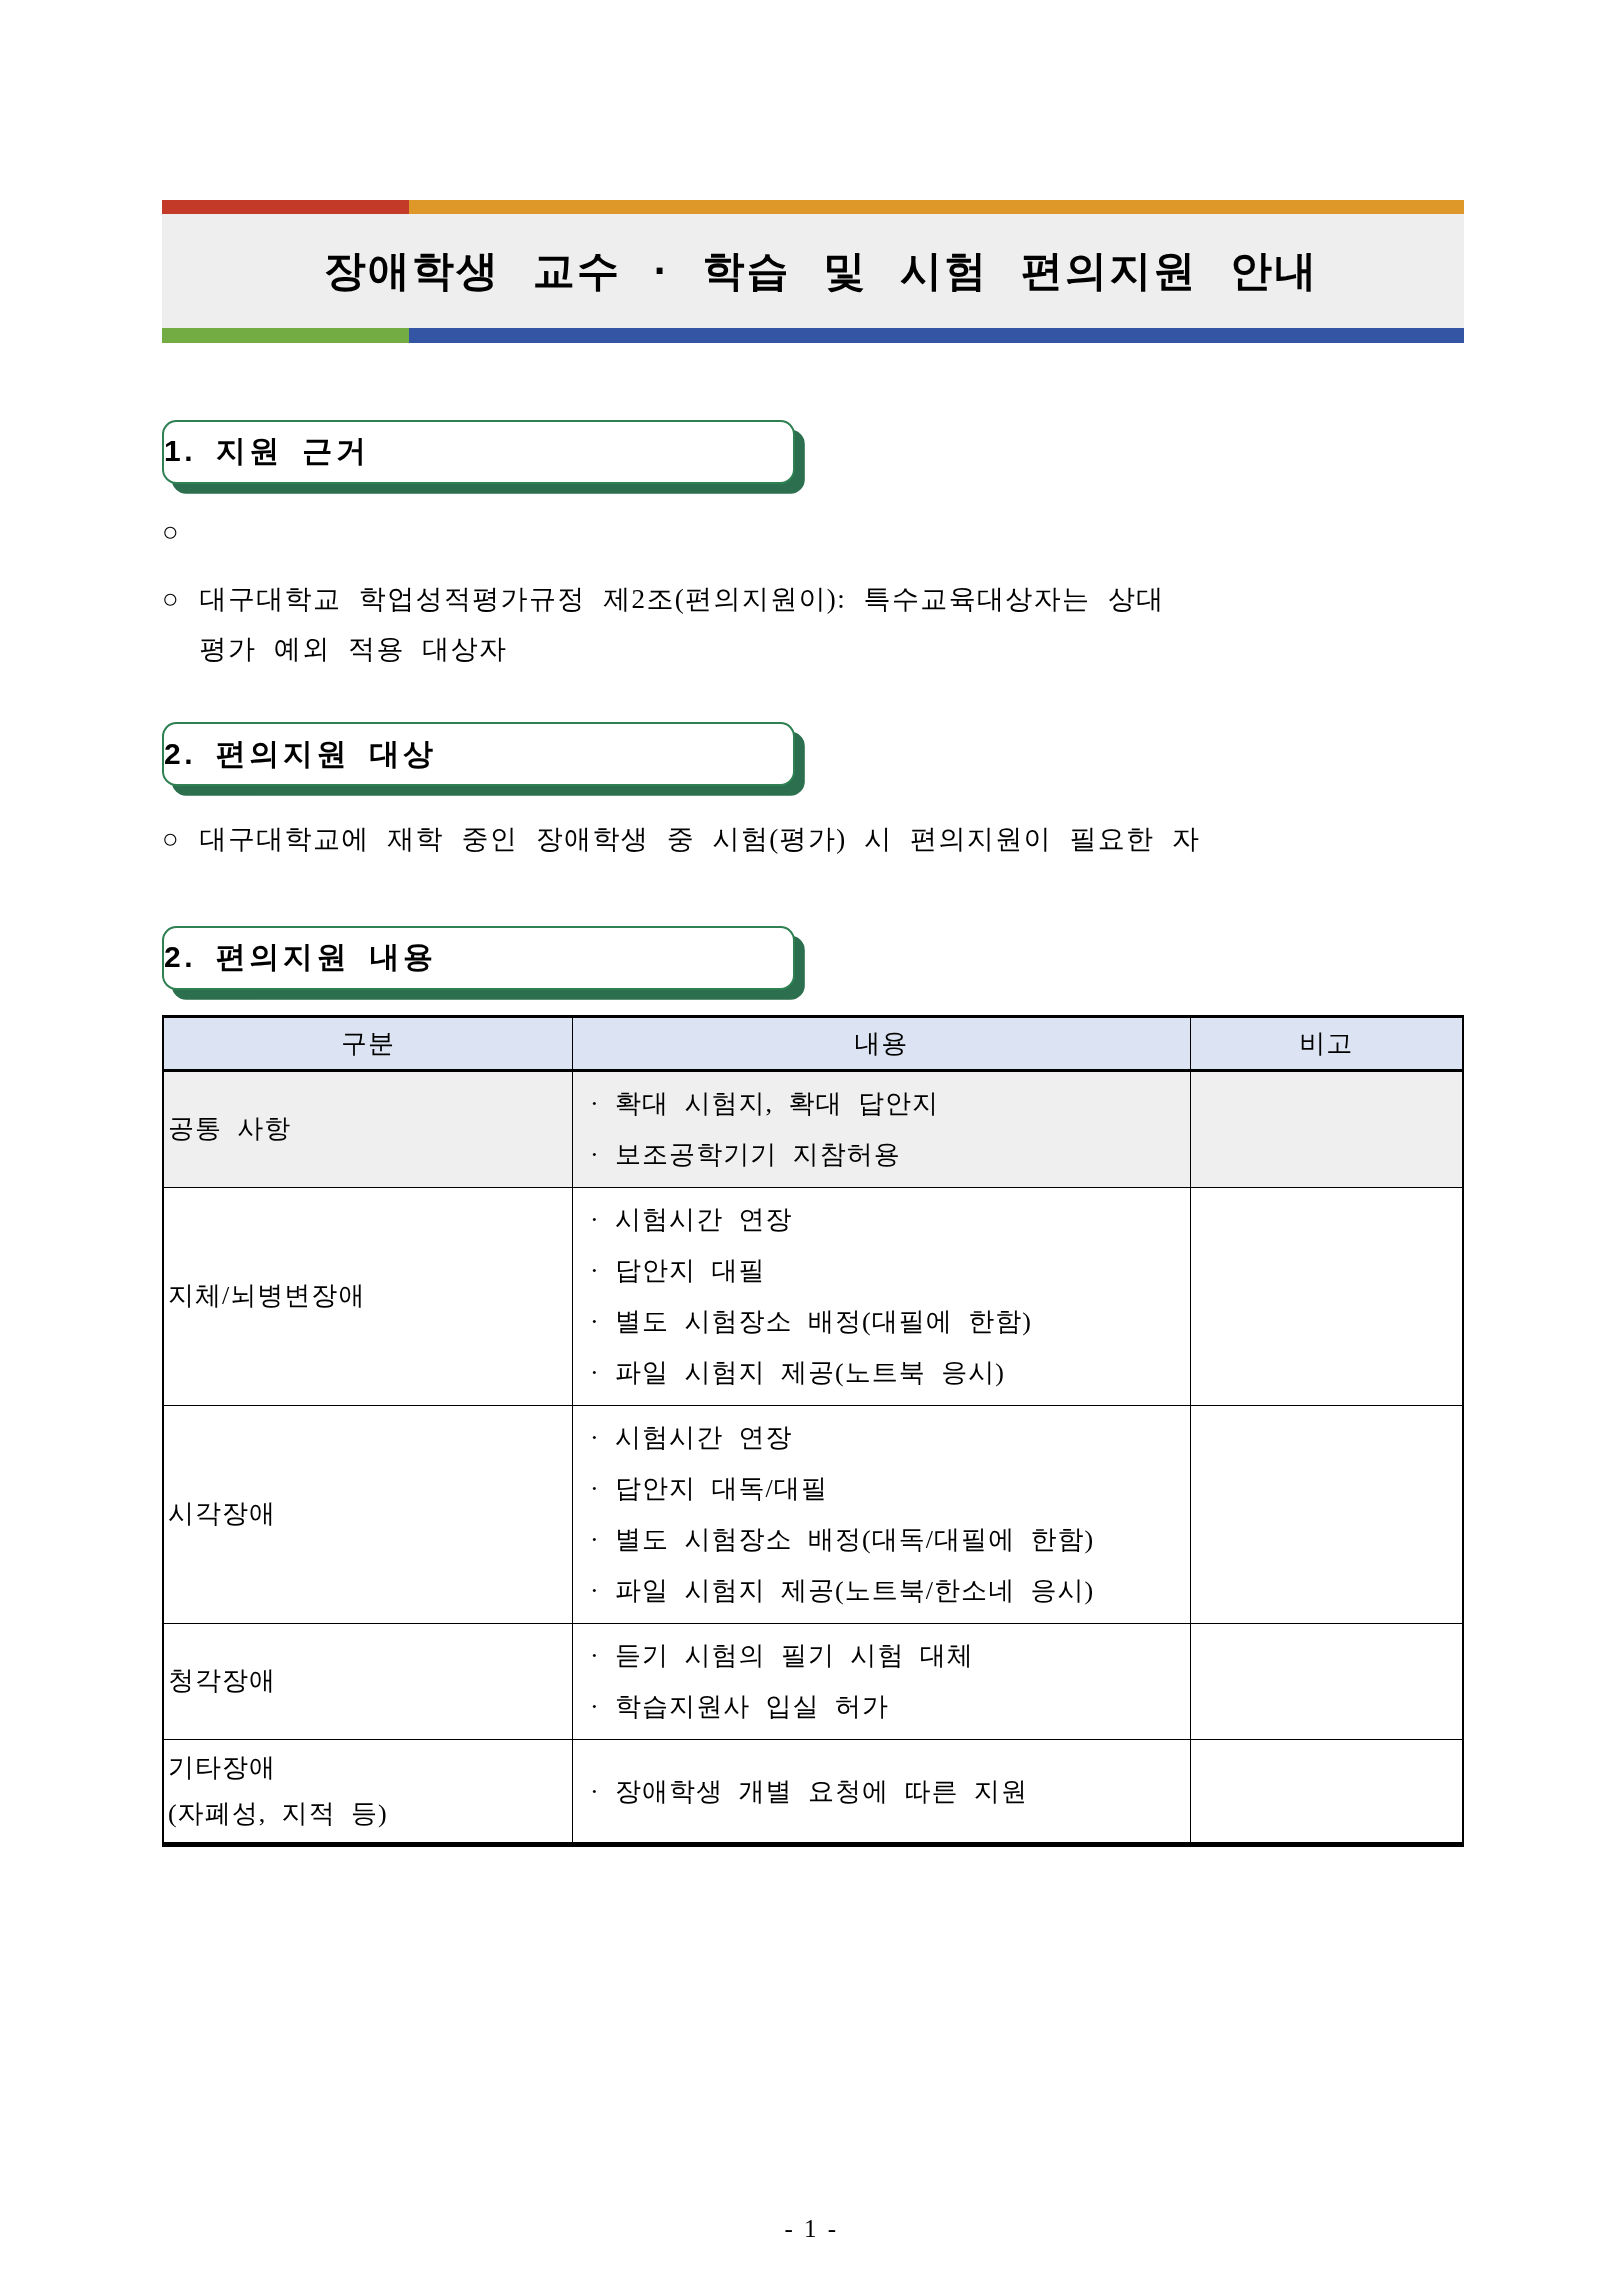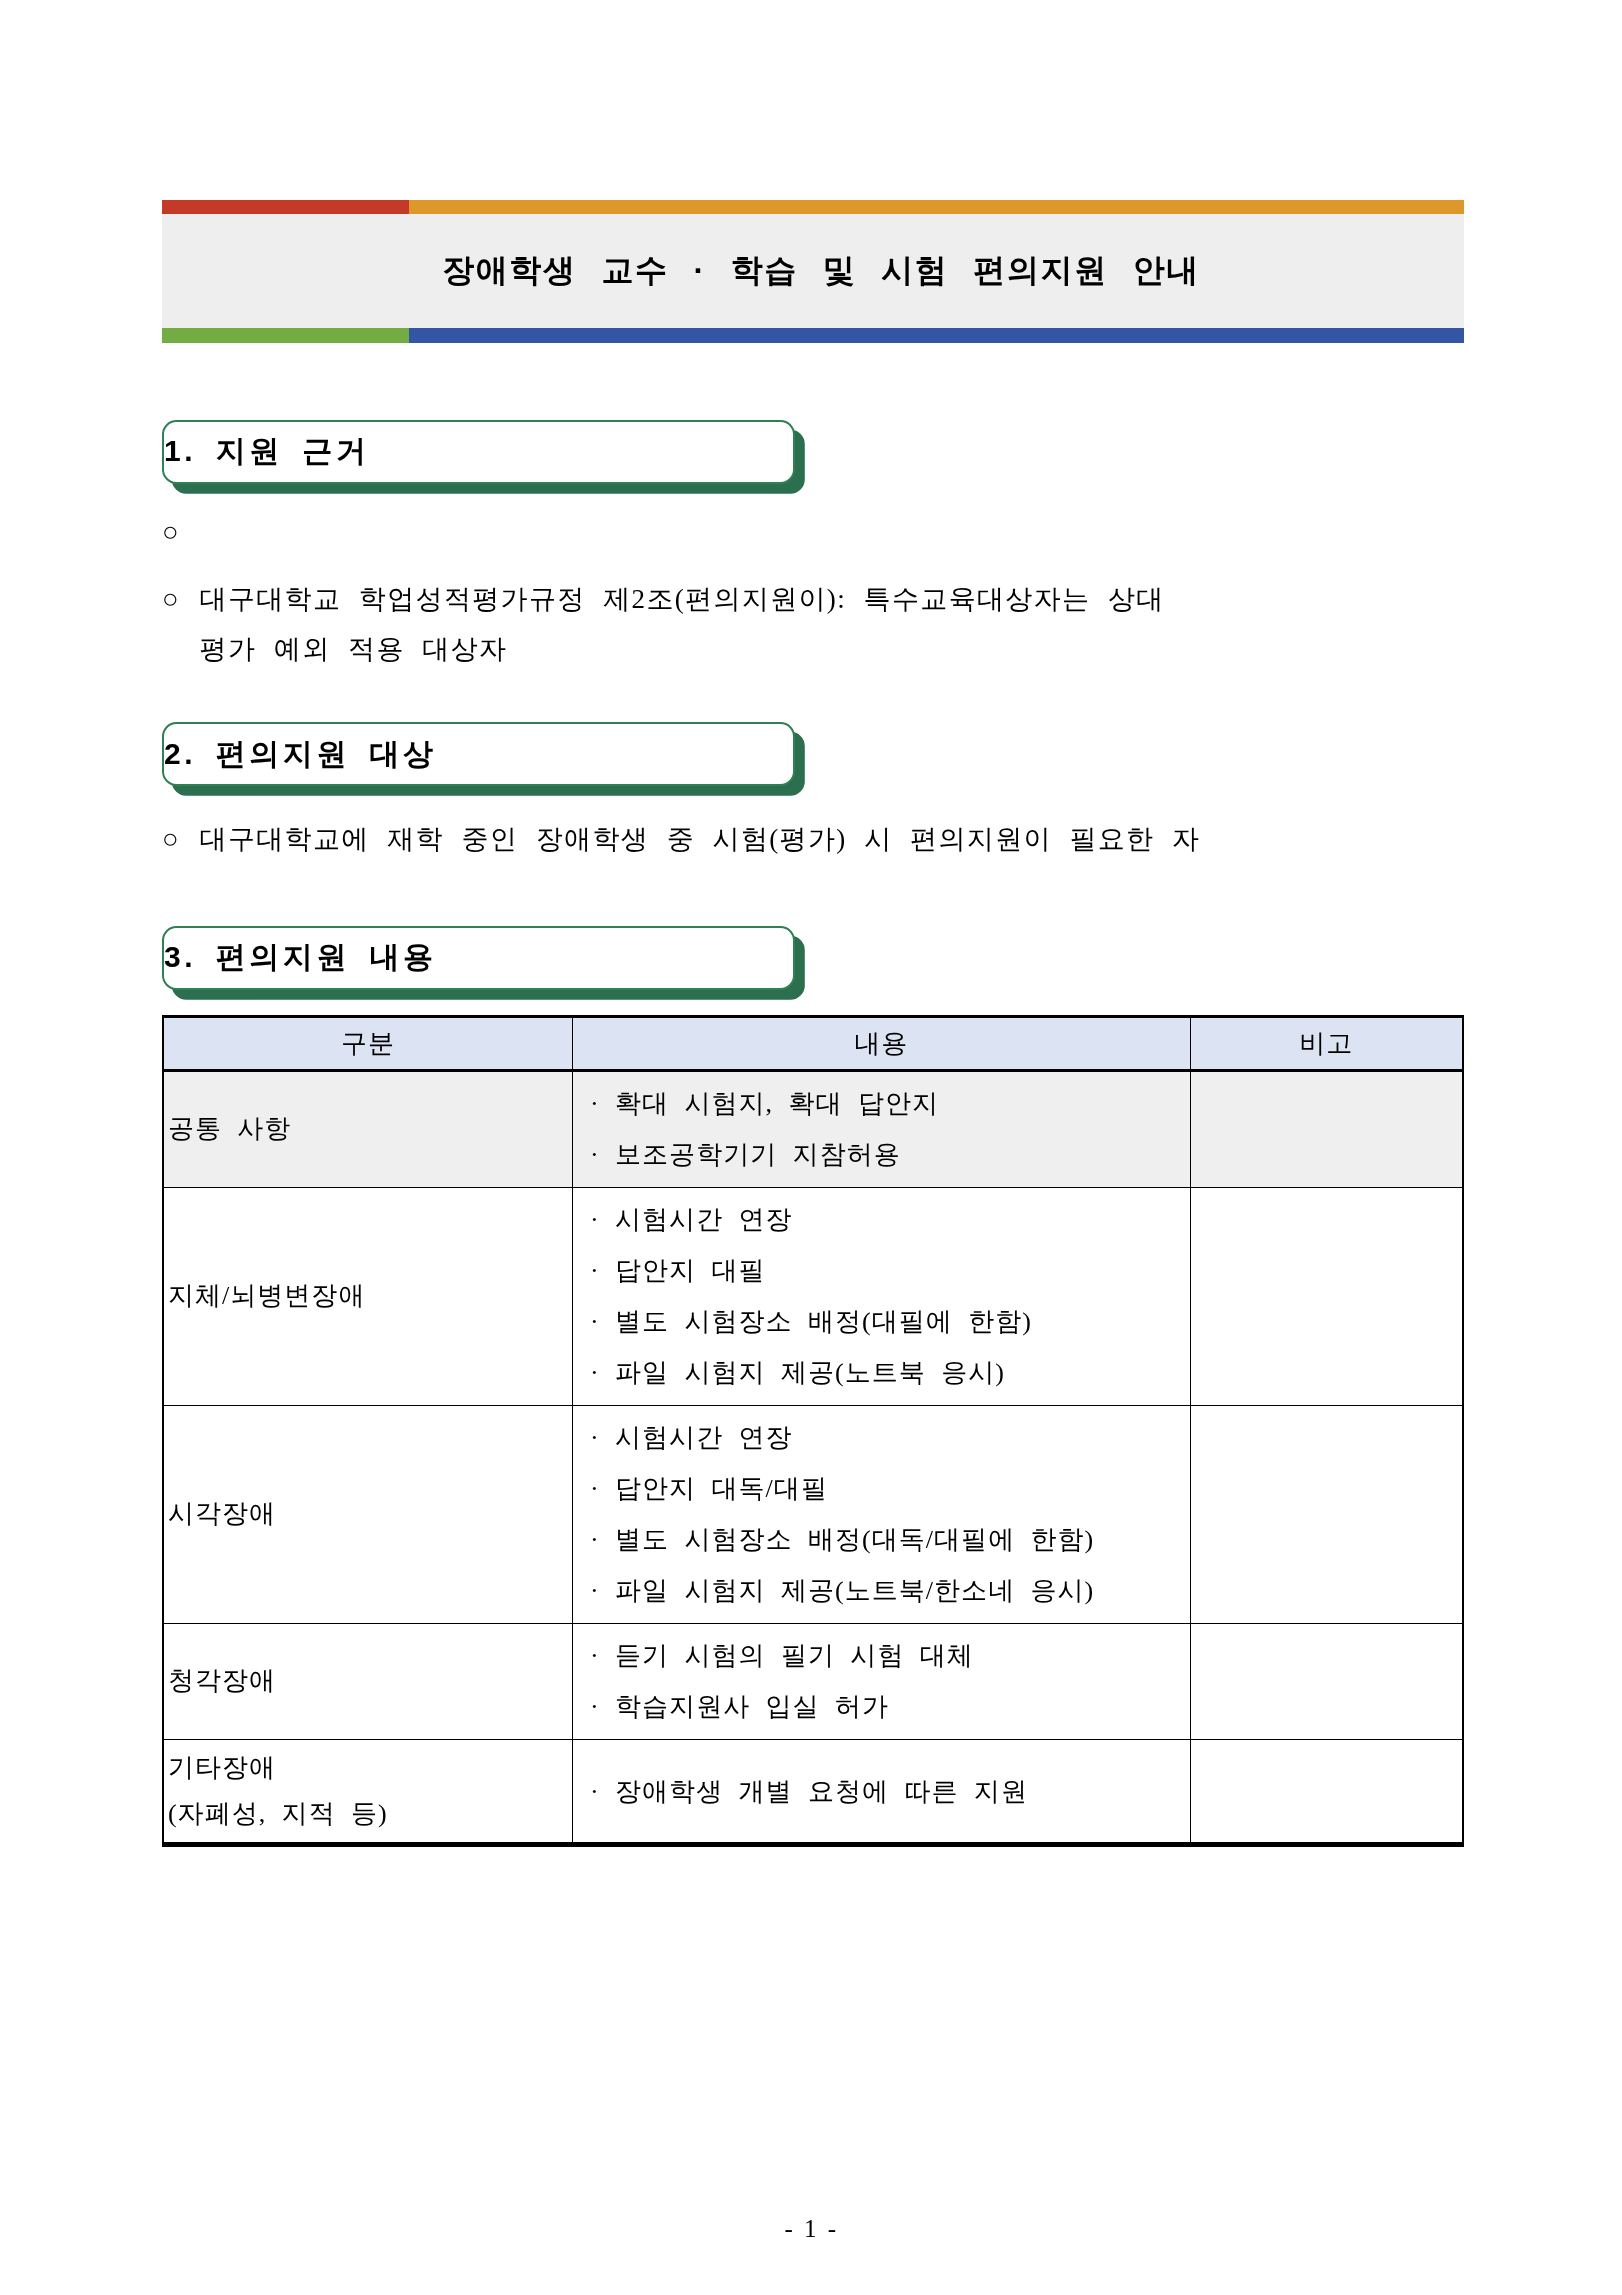--- a/index.html
+++ b/index.html
@@ -21,21 +21,21 @@
   .bar-top .seg-a { background:#c43a28; }
   .bar-top .seg-b { background:#dd9829; }
   .bar-bottom .seg-a { background:#73ac43; }
   .bar-bottom .seg-b { background:#3355a4; }
   .banner-body {
     background:#eeeeee; height:114px;
     display:flex; align-items:center; justify-content:center;
   }
   .banner-body h1 {
     font-family:"Liberation Sans","DejaVu Sans",sans-serif;
-    font-weight:bold; font-size:32px;
+    font-weight:bold; font-size:42px;
     letter-spacing:0.05em; word-spacing:0.45em;margin-left:16px;
   }
 
   
   .sec-box {
     width:633px; height:64px;
     background:#ffffff;
     border:2px solid #2f8153;
     border-radius:14.4px;
     box-shadow:9.8px 9.8px 0 #2b6f4e;
@@ -150,21 +150,21 @@
       <div class="bullets single">
         <div class="bullet-row">
           <span class="bullet-mark">○</span>
           <div class="bullet-text">대구대학교에 재학 중인 장애학생 중 시험(평가) 시 편의지원이 필요한 자</div>
         </div>
       </div>
     </section>
 
     <section>
       <div class="sec-box m3">
-        <span>3. 편의지원 내용</span>
+        <span>2. 편의지원 내용</span>
       </div>
 
       <table class="support">
         <colgroup>
             <col class="c1">
             <col class="c2">
             <col class="c3">
           </colgroup>
         <thead>
           <tr>

